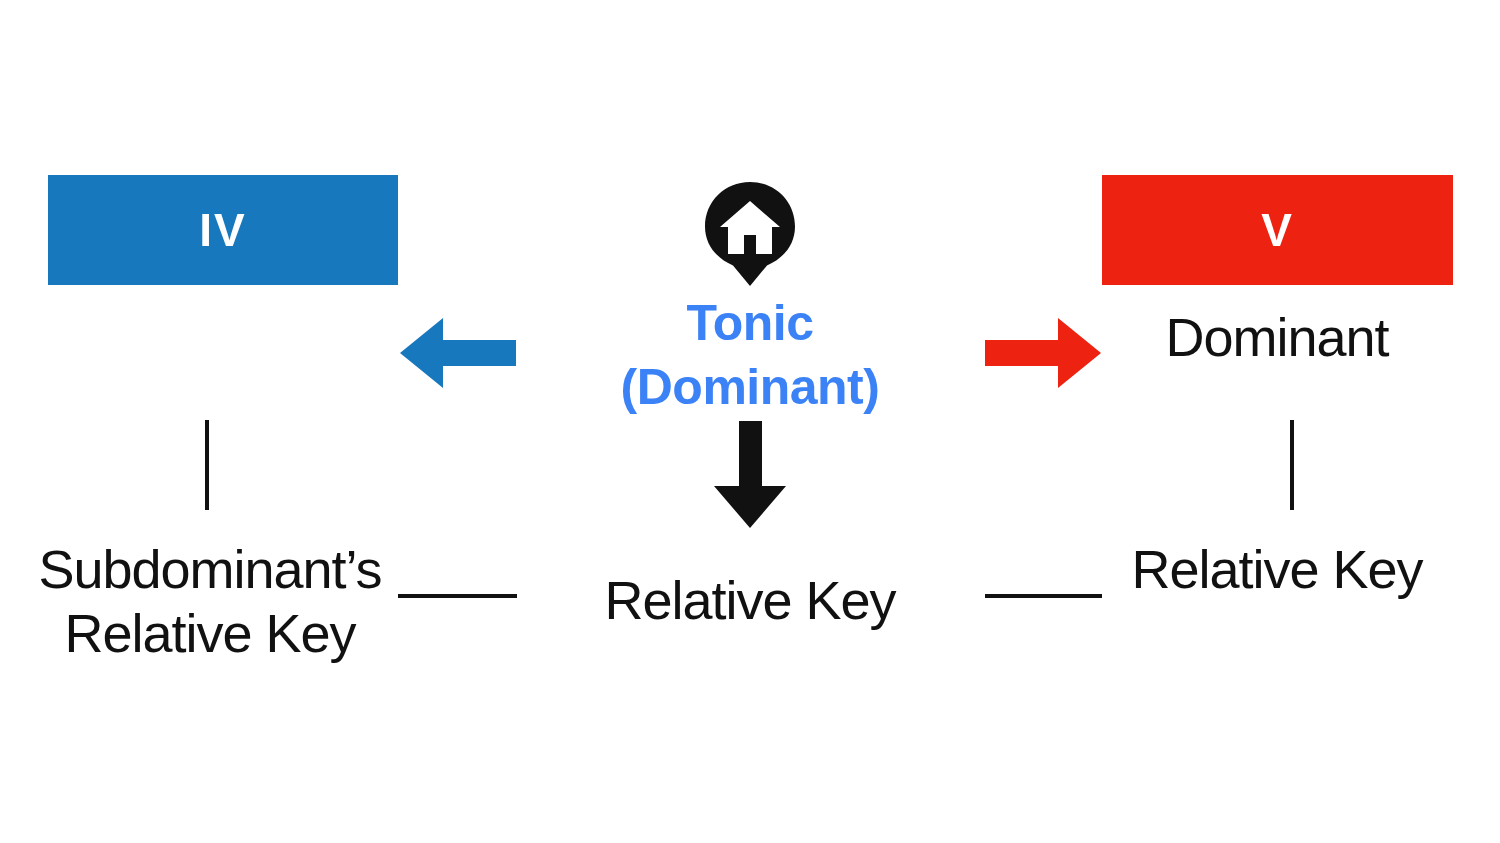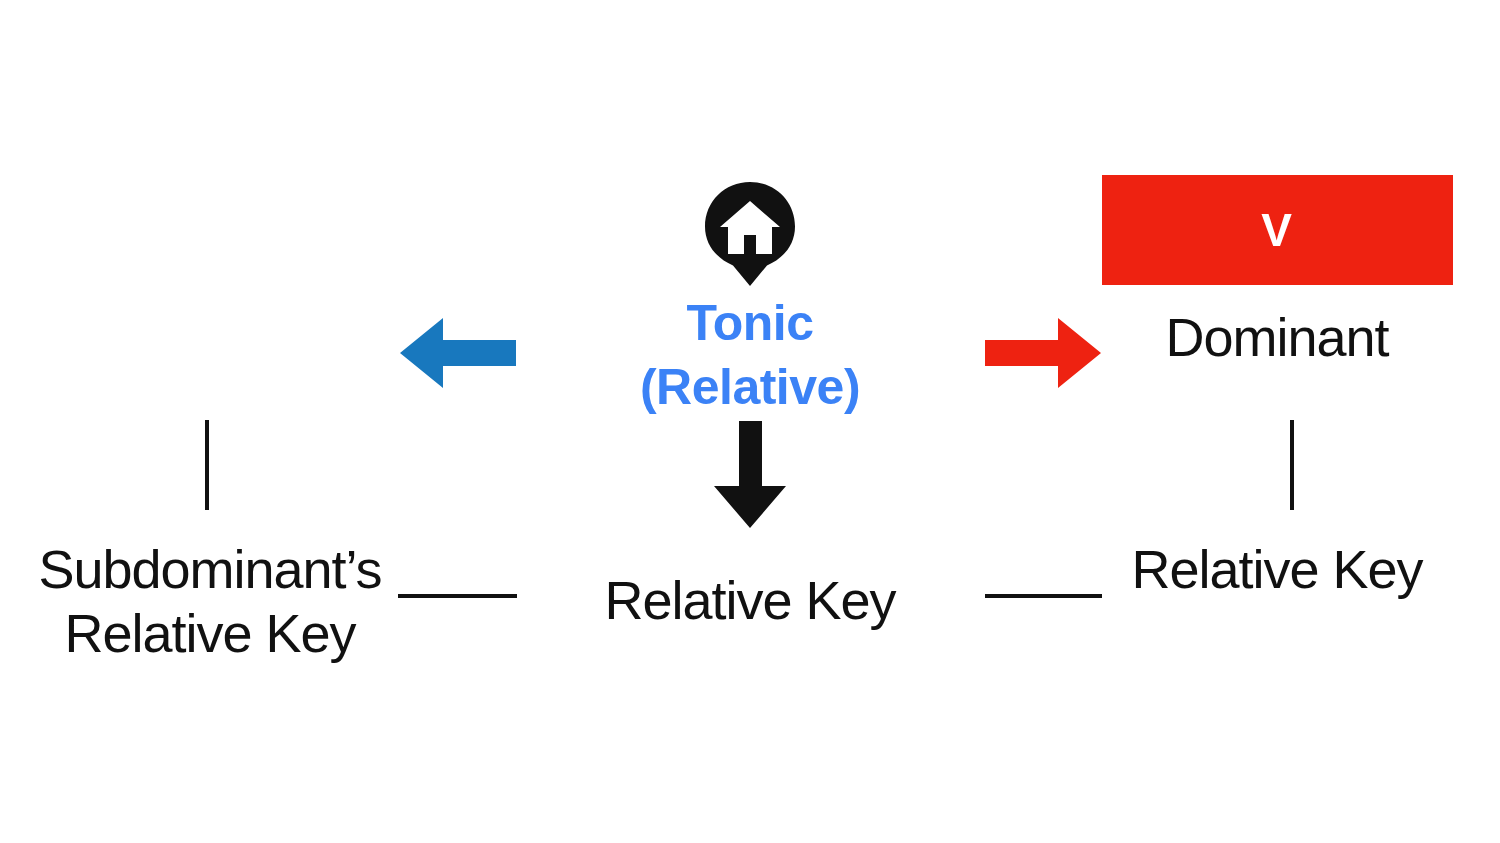--- a/index.html
+++ b/index.html
@@ -102,33 +102,36 @@
   #hline-left  { left: 398px; width: 119px; }
   #hline-right { left: 985px; width: 117px; }
 
   svg { display: block; }
 </style>
 </head>
 <body>
 
 <div id="stage">
 
+  <div class="chord-box blue">
+    <span class="numeral">IV</span>
+  </div>
 
   <div class="chord-box red">
     <span class="numeral">V</span>
   </div>
 
   <svg class="abs" style="left:704px; top:182px;" width="92" height="104" viewBox="0 0 92 104">
     <path d="M46 0 C71.4 0 91 19.6 91 44.5 C91 62.5 80 76 63 83.5 L46 104 L29 83.5 C12 76 1 62.5 1 44.5 C1 19.6 20.6 0 46 0 Z" fill="#111111"></path>
     <path fill="#ffffff" d="M46 19 L76 45 L68 45 L68 72 L52 72 L52 53 L40 53 L40 72 L24 72 L24 45 L16 45 Z"></path>
   </svg>
 
   <div class="tonic-title">
     <div>Tonic</div>
-    <div>(Relative)</div>
+    <div>(Dominant)</div>
   </div>
 
   <svg class="abs" style="left:398px; top:316px;" width="120" height="74" viewBox="0 0 120 74">
     <polygon points="2,37 45,2 45,24 118,24 118,50 45,50 45,72" fill="#1878BE"></polygon>
   </svg>
 
   <svg class="abs" style="left:983px; top:316px;" width="120" height="74" viewBox="0 0 120 74">
     <polygon points="118,37 75,2 75,24 2,24 2,50 75,50 75,72" fill="#EE2211"></polygon>
   </svg>
 

